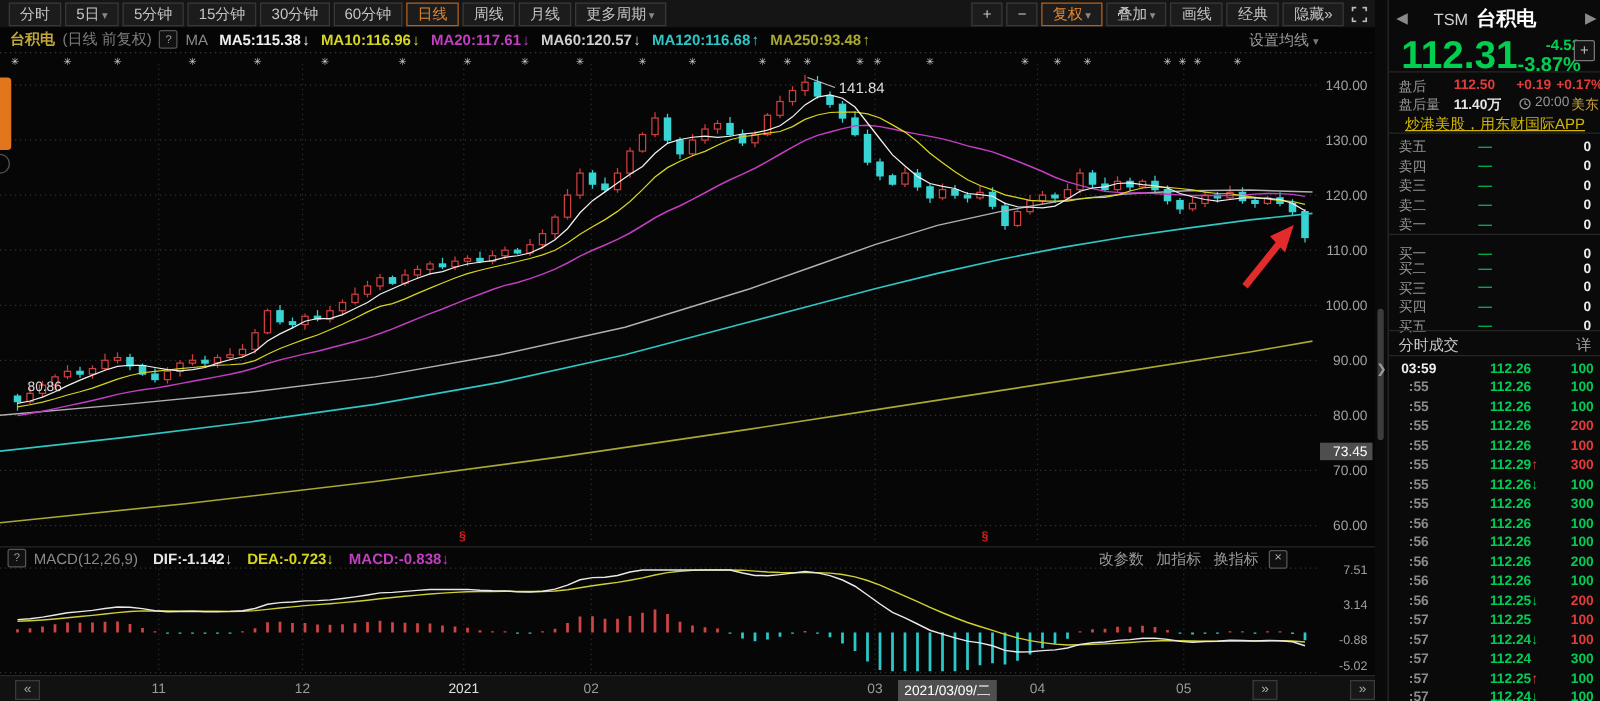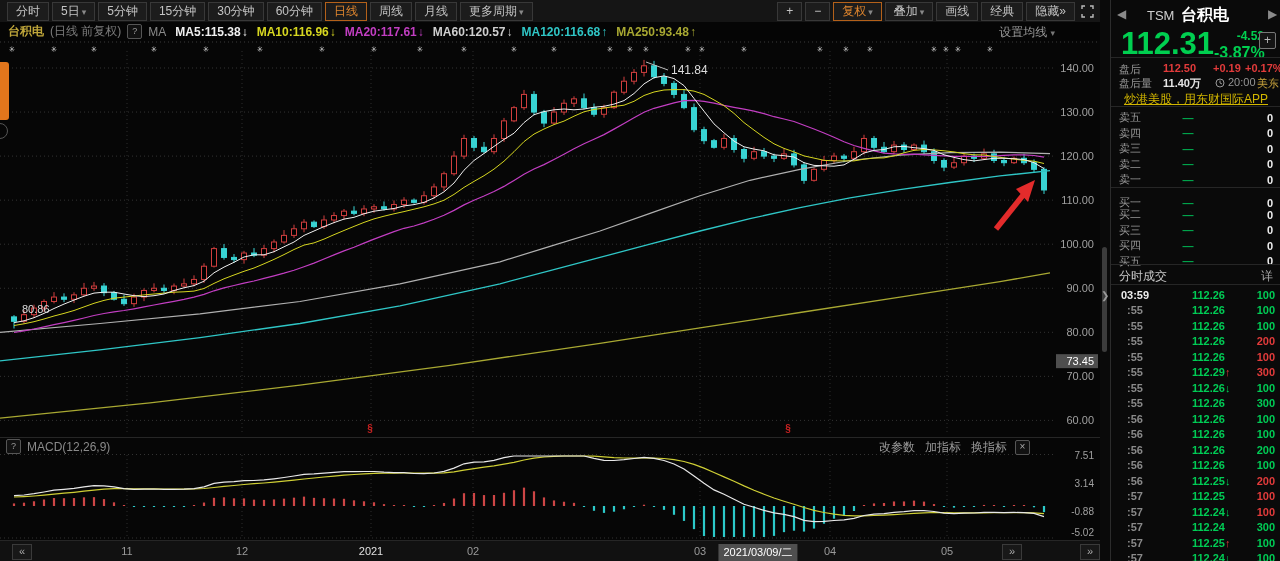--- a/index.html
+++ b/index.html
@@ -530,20 +530,21 @@
         </g>
         <text x="1094" y="418" text-anchor="end" fill="#a0a0a0" font-size="10">7.51</text>
         <text x="1094" y="446.4282" text-anchor="end" fill="#a0a0a0" font-size="10">3.14</text>
         <text x="1094" y="474.0456" text-anchor="end" fill="#a0a0a0" font-size="10">-0.88</text>
         <text x="1094" y="495" text-anchor="end" fill="#a0a0a0" font-size="10">-5.02</text>
       </svg>
 
     <div class="macd-row">
       <span class="qbox" style="margin-left:6px">?</span>
       <span class="macd-title">MACD(12,26,9)</span>
+      <span id="macd-items"><span class="macd-item" style="color: rgb(232, 232, 232);">DIF:-1.142<span class="dir">↓</span></span><span class="macd-item" style="color: rgb(214, 214, 32);">DEA:-0.723<span class="dir">↓</span></span><span class="macd-item" style="color: rgb(194, 62, 194);">MACD:-0.838<span class="dir">↓</span></span></span>
       <span class="macd-links" id="macd-links">
           <span class="mlink">改参数</span>
           <span class="mlink">加指标</span>
           <span class="mlink">换指标</span>
           <span class="xbox">×</span>
         </span>
     </div>
 
     <div class="axis-bar" id="axis-bar">
         <div class="axis-btn" style="left: 12px;">«</div>

